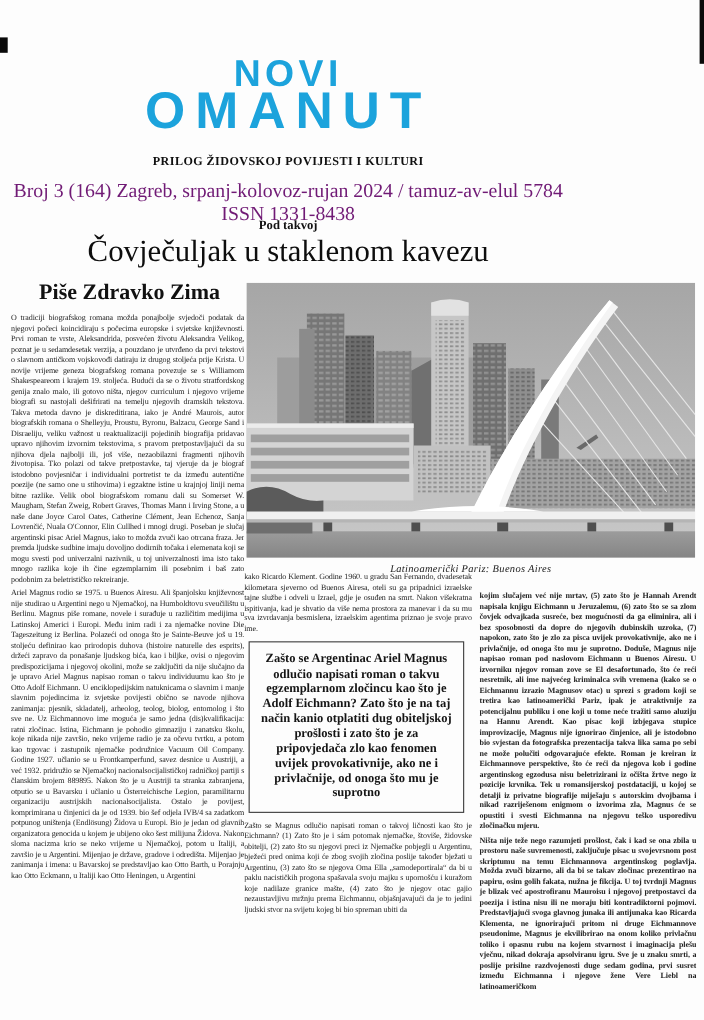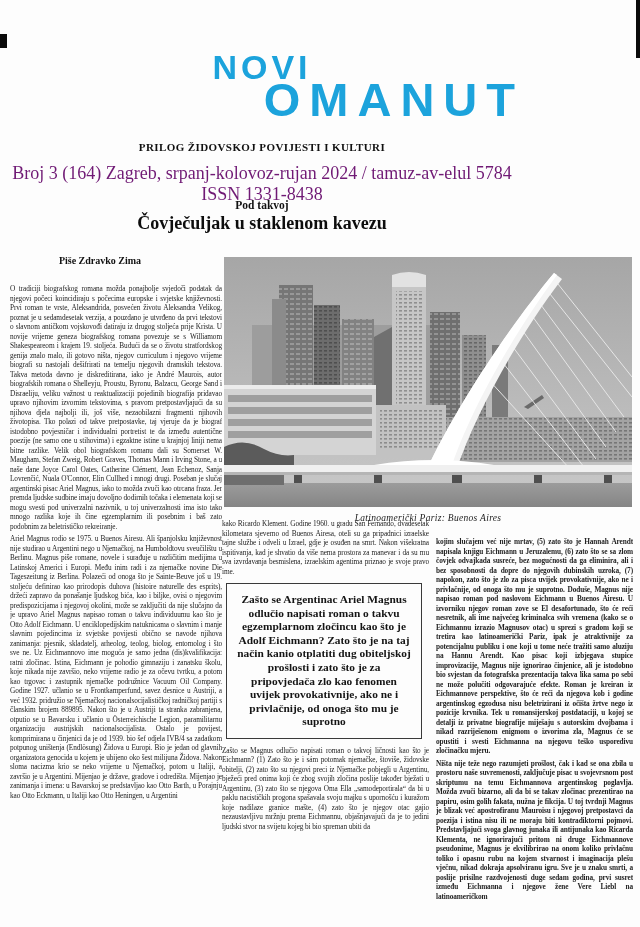--- a/index.html
+++ b/index.html
@@ -19,33 +19,33 @@
   
   .centerblock { position: absolute; left: 0; width: 524px; text-align: center; }
   #masthead-pre {
     top: 48px;
     font-family: "Liberation Sans", sans-serif;
     font-weight: 600; font-size: 34px; letter-spacing: 4px;
   }
   #masthead-title {
     top: 72px;
     font-family: "Liberation Sans", sans-serif;
-    font-weight: 700; font-size: 47px; letter-spacing: 9px; text-align: right;
+    font-weight: 700; font-size: 47px; letter-spacing: 9px;
   }
   #masthead-subtitle {
     top: 141px;
     font-weight: 700; font-size: 11px; letter-spacing: 0.4px; color: #111;
   }
   #issue-line { top: 163px; font-size: 18px; color: #701a75; }
 
   
   #section-label { top: 199px; font-weight: 700; font-size: 11.5px; color: #111; }
-  #article-title { top: 213px; font-weight: 700; font-size: 18px; color: #0d0d0d; }
-  #byline { position: absolute; left: 0; top: 255px; width: 200px; text-align: center;
-            font-weight: 700; font-size: 10px; color: #111; }
+  #article-title { top: 213px; font-weight: 400; font-size: 28px; color: #0d0d0d; }
+  #byline { position: absolute; left: 0; top: 255px; width: 200px; text-align: right;
+            font-weight: 700; font-size: 20px; color: #111; }
 
   
   #figure { position: absolute; left: 224px; top: 257px; width: 408px; }
   #figure svg { display: block; width: 408px; height: 250px; }
   #figure figcaption {
     margin-top: 6px; text-align: center; font-style: italic;
     font-size: 9.5px; color: #222; letter-spacing: 0.3px;
   }
 
   

